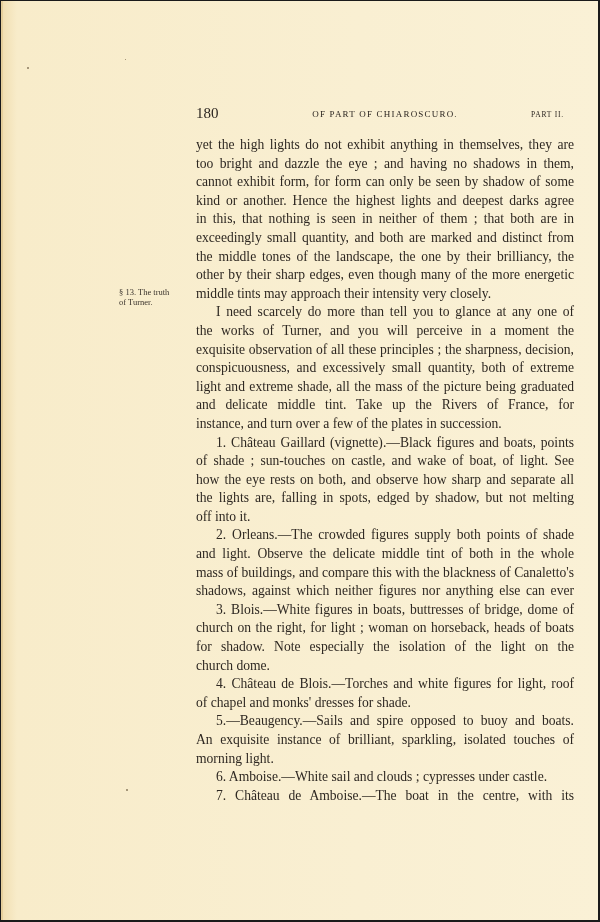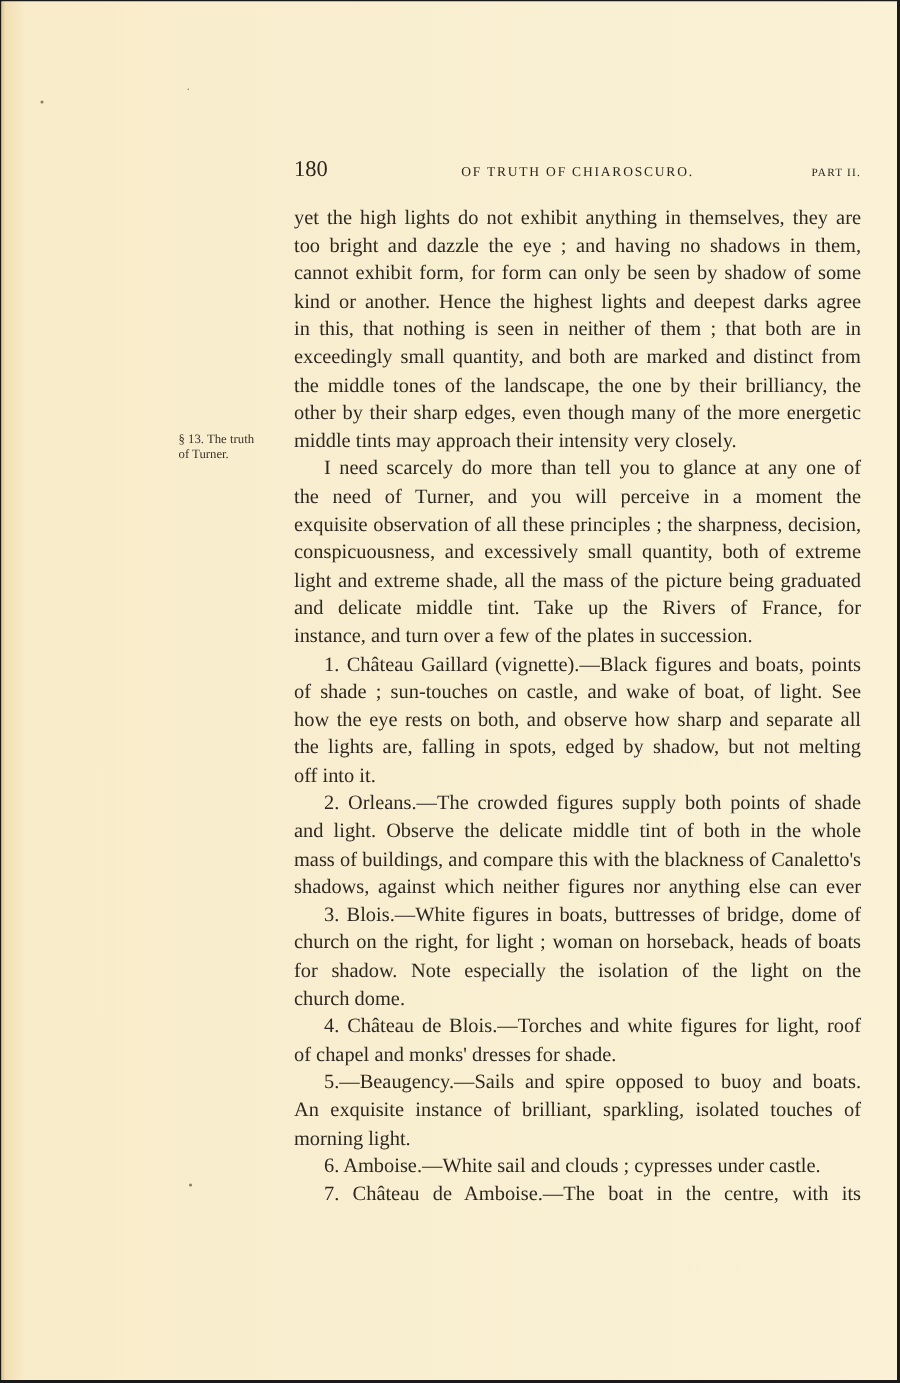--- a/index.html
+++ b/index.html
@@ -23,21 +23,21 @@
     }
     .page-num {
       position: absolute; left: 0; top: 0;
       font-family: "Liberation Serif", serif; font-size: 15px;
     }
     .running-title {
       position: absolute; left: 0; right: 0; top: 4px; text-align: center;
       font-family: "Liberation Serif", serif; font-size: 9px; letter-spacing: 1.2px;
     }
     .part-label {
-      position: absolute; right: 0; top: 5px;
+      position: absolute; right: 10px; top: 5px;
       font-family: "Liberation Serif", serif; font-size: 7.5px; letter-spacing: 0.8px;
     }
     .text-block {
       position: absolute; left: 193px; top: 135px; width: 378px;
       font-family: Liberation Serif, serif;
       font-size: 13.6px; line-height: 18.6px;
       color: #2e2822;
       text-align: justify;
     }
     .line {
@@ -53,42 +53,42 @@
     }
     .speck { position: absolute; width: 2px; height: 2px; background: #8a7a5e; border-radius: 1px; }
   </style>
 </head>
 <body>
 
 <div class="page">
 
   <div class="header">
     <span class="page-num">180</span>
-    <span class="running-title">OF TRUTH OF CHIAROSCURO.</span>
+    <span class="running-title">OF PART OF CHIAROSCURO.</span>
     <span class="part-label">PART II.</span>
   </div>
 
   <div class="sidenote">
     <div>§ 13. The truth</div>
     <div>of Turner.</div>
   </div>
 
   <div class="text-block">
     <span class="line">yet the high lights do not exhibit anything in themselves, they are</span>
     <span class="line">too bright and dazzle the eye ; and having no shadows in them,</span>
     <span class="line">cannot exhibit form, for form can only be seen by shadow of some</span>
     <span class="line">kind or another.   Hence the highest lights and deepest darks agree</span>
     <span class="line">in this, that nothing is seen in neither of them ; that both are in</span>
     <span class="line">exceedingly small quantity, and both are marked and distinct from</span>
     <span class="line">the middle tones of the landscape, the one by their brilliancy, the</span>
     <span class="line">other by their sharp edges, even though many of the more energetic</span>
     <span class="line last">middle tints may approach their intensity very closely.</span>
 
     <span class="line indent">I need scarcely do more than tell you to glance at any one of</span>
-    <span class="line">the need of Turner, and you will perceive in a moment the</span>
+    <span class="line">the works of Turner, and you will perceive in a moment the</span>
     <span class="line">exquisite observation of all these principles ;  the sharpness, decision,</span>
     <span class="line">conspicuousness, and excessively small quantity, both of extreme</span>
     <span class="line">light and extreme shade, all the mass of the picture being graduated</span>
     <span class="line">and delicate middle tint.  Take up the Rivers of France, for</span>
     <span class="line last">instance, and turn over a few of the plates in succession.</span>
 
     <span class="line indent">1. Château Gaillard (vignette).—Black figures and boats, points</span>
     <span class="line">of shade ; sun-touches on castle, and wake of boat, of light.  See</span>
     <span class="line">how the eye rests on both, and observe how sharp and separate all</span>
     <span class="line">the lights are, falling in spots, edged by shadow, but not melting</span>

